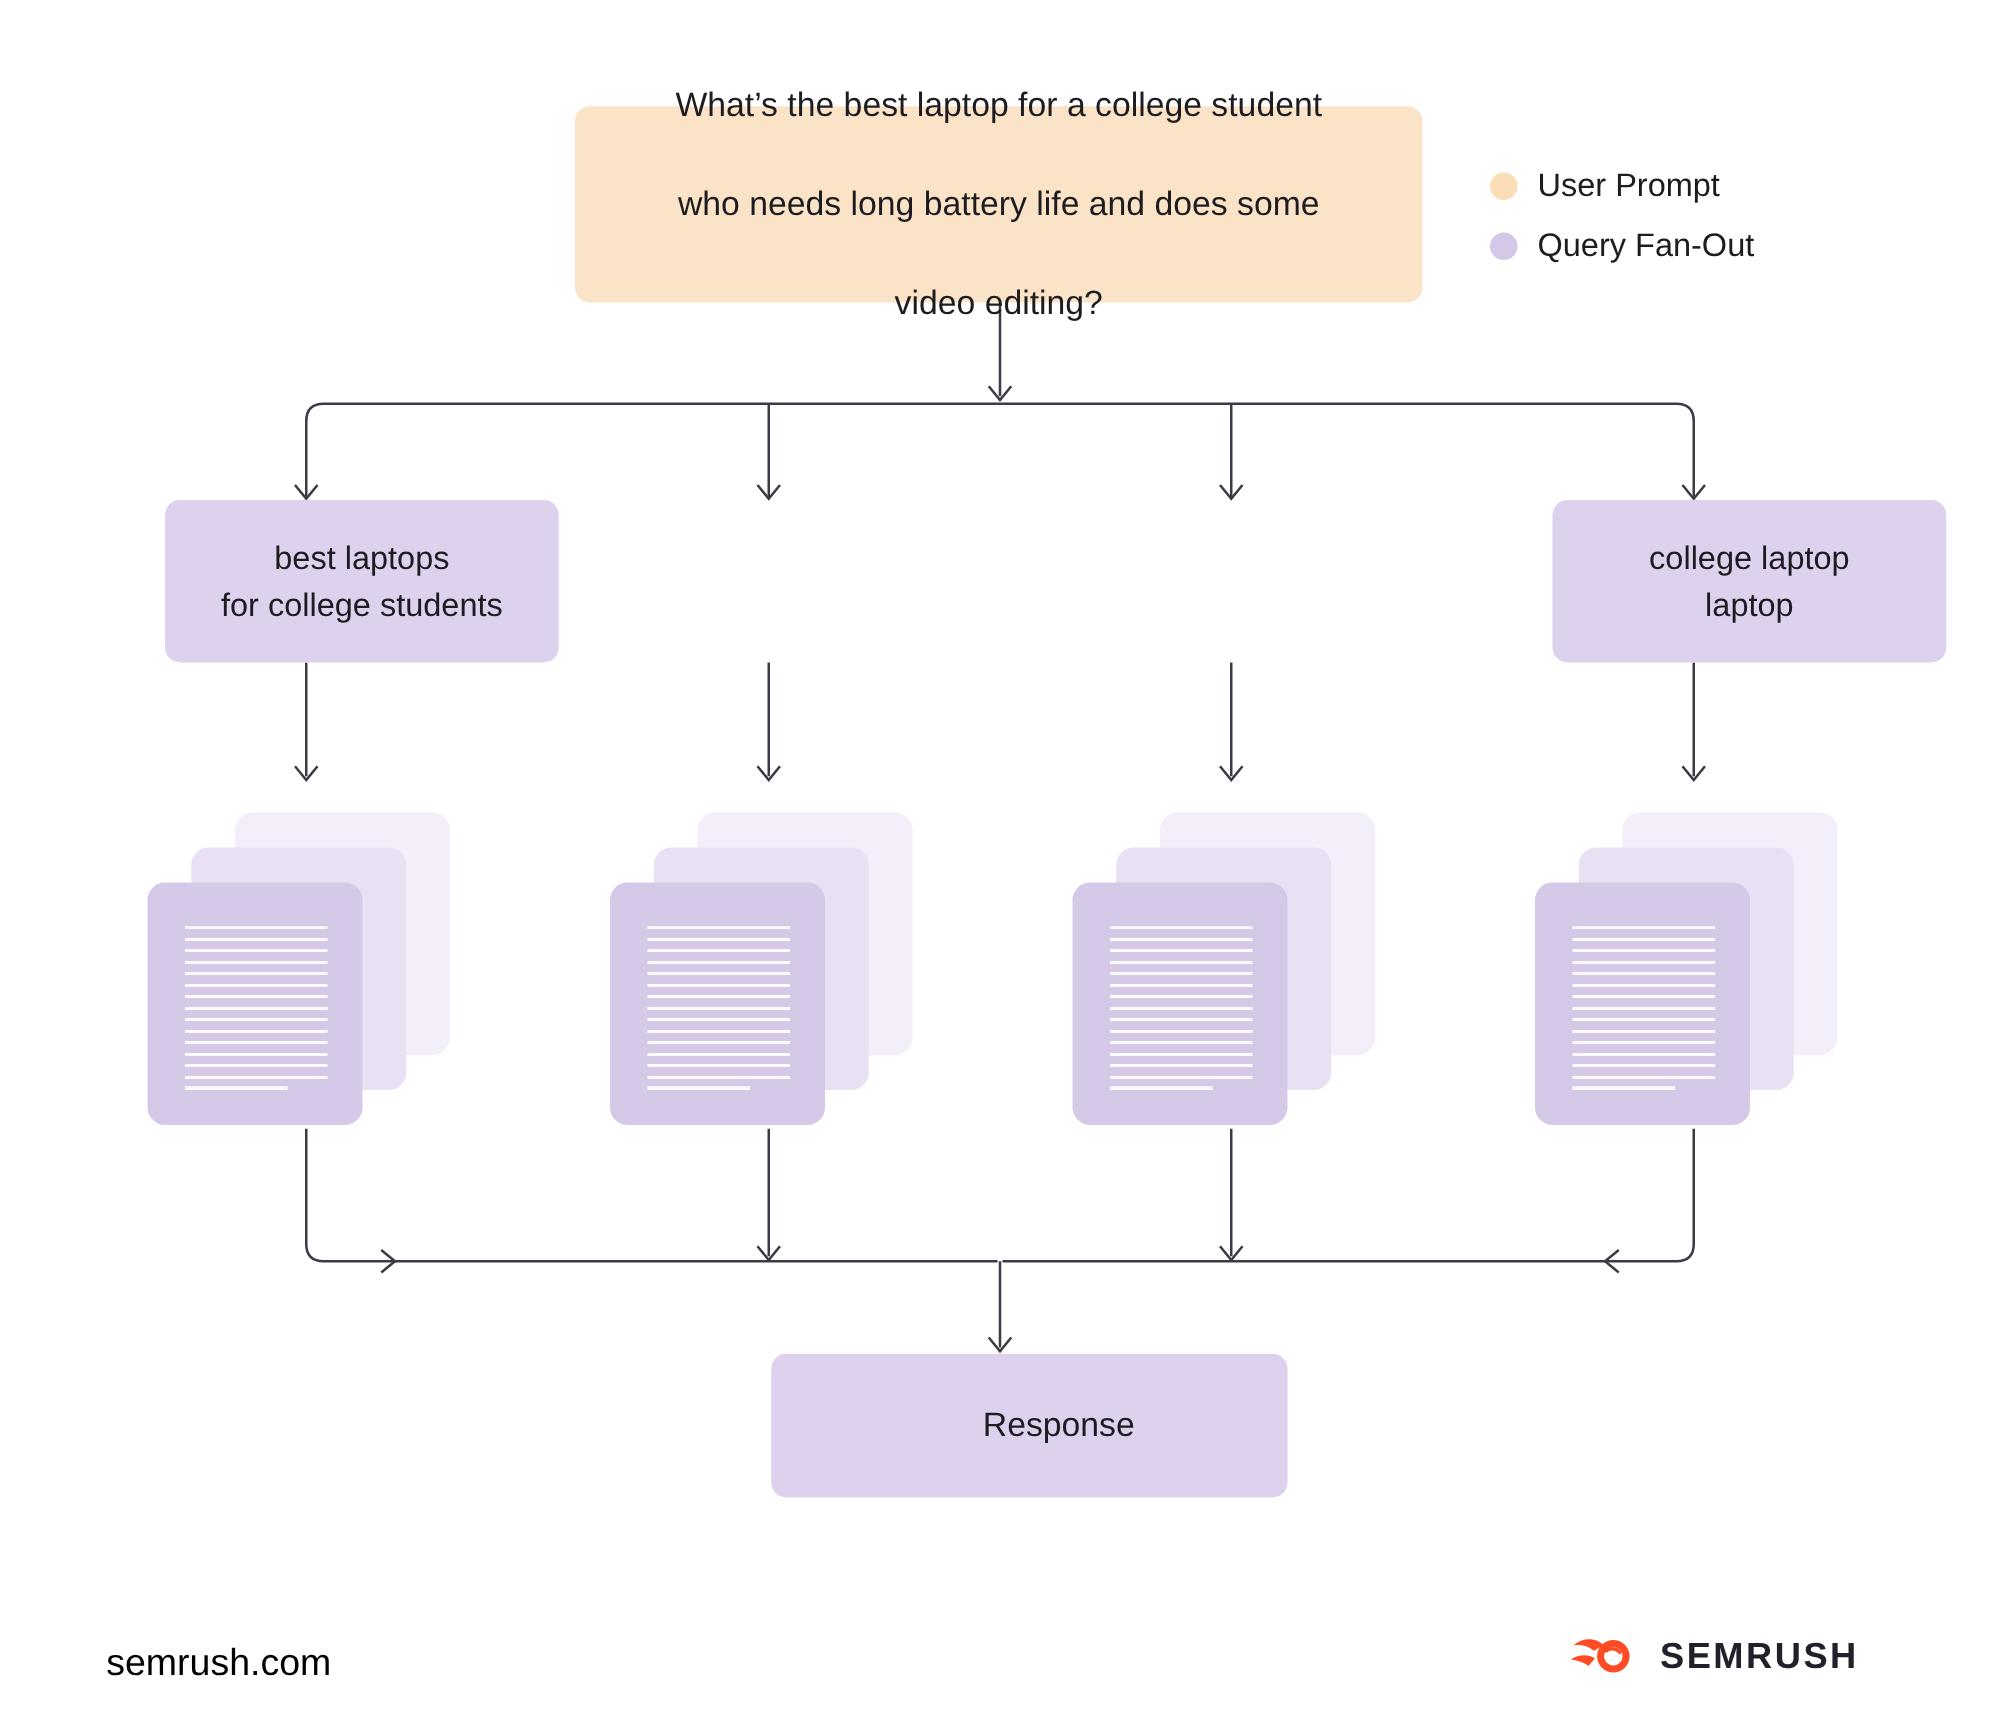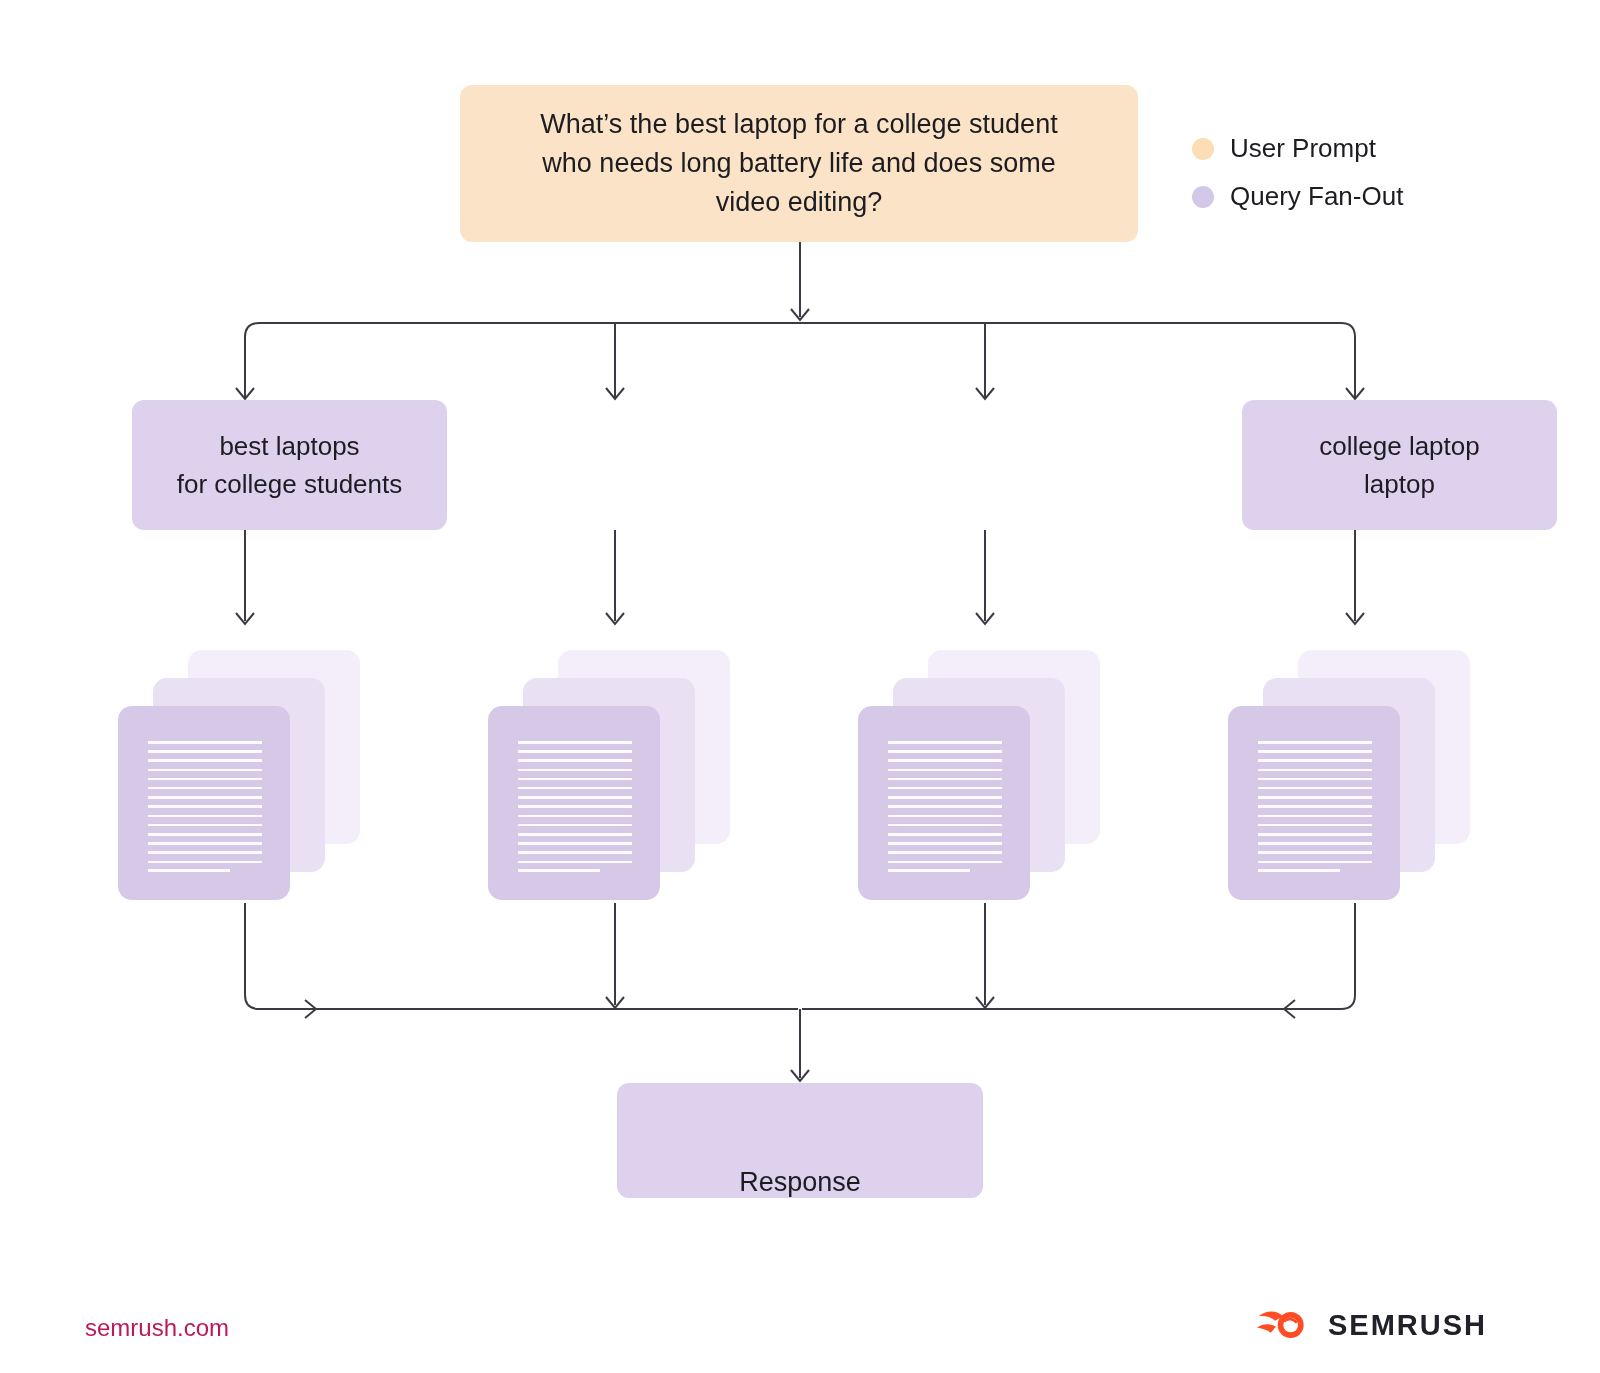--- a/index.html
+++ b/index.html
@@ -12,21 +12,21 @@
     overflow:hidden;
   }
   .connectors{position:absolute;left:0;top:0;width:1600px;height:1373px;pointer-events:none;}
   .connectors path{fill:none;stroke:var(--arrow,#3c3a45);stroke-width:2;}
 
   
   .prompt-box{
     position:absolute;left:460px;top:85px;width:678px;height:157px;
     background:var(--user_prompt,#fbe3c7);border-radius:12px;
     display:flex;flex-direction:column;align-items:center;justify-content:center;
-    text-align:center;font-size:27px;line-height:39px;
+    text-align:center;font-size:27px;line-height:39px;gap:40px;
   }
   .prompt-box span{display:block;}
 
   
   .legend{position:absolute;left:1192px;top:88px;display:flex;flex-direction:column;gap:17px;margin-top:45px;}
   .legend-row{display:flex;align-items:center;gap:16px;font-size:26px;}
   .dot{width:22px;height:22px;border-radius:50%;flex:0 0 auto;}
   .dot-orange{background:var(--user_prompt_dot,#fbddb6);}
   .dot-purple{background:var(--query_fanout_dot,#d3c8e8);}
 
@@ -54,26 +54,27 @@
   }
   .card.front::after{
     content:"";position:absolute;left:30px;top:163px;width:82px;height:2.5px;
     background:rgba(255,255,255,.92);
   }
 
   
   .response-box{
     position:absolute;left:617px;top:1083px;width:366px;height:115px;
     background:var(--query_fanout,#ddd1ee);border-radius:12px;
-    display:flex;align-items:flex-end;justify-content:center;
+    display:flex;align-items:center;justify-content:center;
     font-size:27px;
+    padding-left:47px;
   }
 
   
-  .footer-site{position:absolute;left:85px;top:1314px;font-size:24px;color:#be185d;}
+  .footer-site{position:absolute;left:85px;top:1314px;font-size:30px;color:#000000;}
   .footer-brand{position:absolute;right:113px;top:1306px;display:flex;align-items:center;gap:20px;}
   .wordmark{font-size:29px;font-weight:bold;letter-spacing:2px;color:var(--brand_text,#20212a);}
 </style>
 </head>
 <body>
 
 <div class="canvas">
 
   <svg class="connectors" viewBox="0 0 1600 1373" aria-hidden="true">
 

